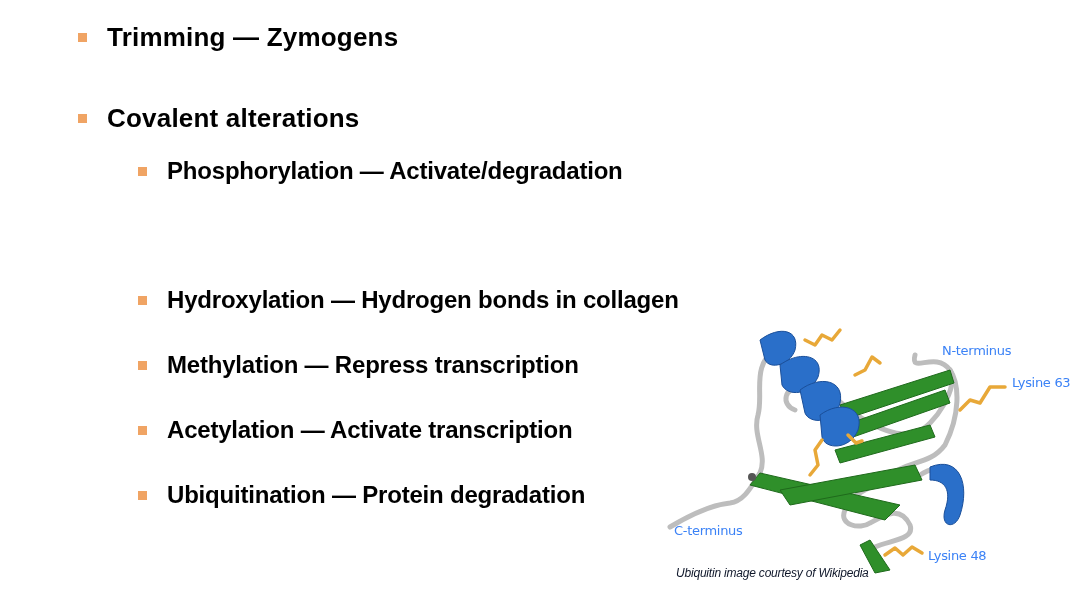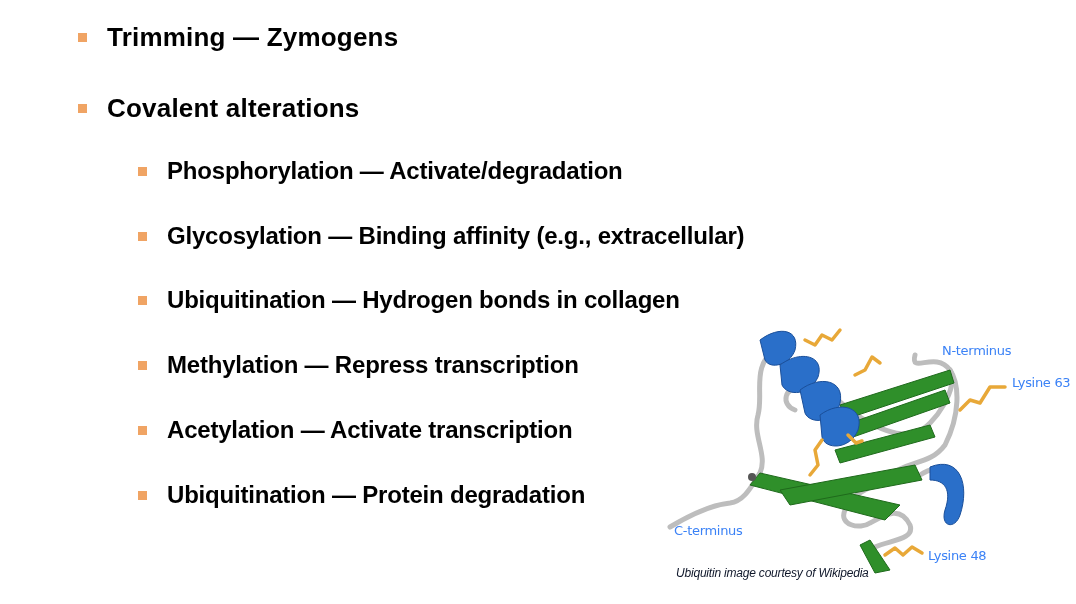--- a/index.html
+++ b/index.html
@@ -18,36 +18,32 @@
 </style>
 </head>
 <body>
 
 <div class="slide">
 
   <div class="bullet l1" style="left:78px; top:22px;">
     <span class="sq"></span>
     <span class="txt">Trimming — Zymogens</span>
   </div>
-  <div class="bullet l1" style="left:78px; top:93px;">
+  <div class="bullet l1" style="left:78px; top:103px;">
     <span class="sq"></span>
     <span class="txt">Covalent alterations</span>
   </div>
 
   <div class="bullet l2" style="left:138px; top:157px;">
     <span class="sq"></span>
     <span class="txt">Phosphorylation — Activate/degradation</span>
   </div>
-  <div class="bullet l2" style="left:138px; top:222px;">
-    <span class="sq"></span>
-    <span class="txt">Glycosylation — Binding affinity (e.g., extracellular)</span>
-  </div>
   <div class="bullet l2" style="left:138px; top:286px;">
     <span class="sq"></span>
-    <span class="txt">Ubiquitination — Hydrogen bonds in collagen</span>
+    <span class="txt">Hydroxylation — Hydrogen bonds in collagen</span>
   </div>
   <div class="bullet l2" style="left:138px; top:351px;">
     <span class="sq"></span>
     <span class="txt">Methylation — Repress transcription</span>
   </div>
   <div class="bullet l2" style="left:138px; top:416px;">
     <span class="sq"></span>
     <span class="txt">Acetylation — Activate transcription</span>
   </div>
   <div class="bullet l2" style="left:138px; top:481px;">

